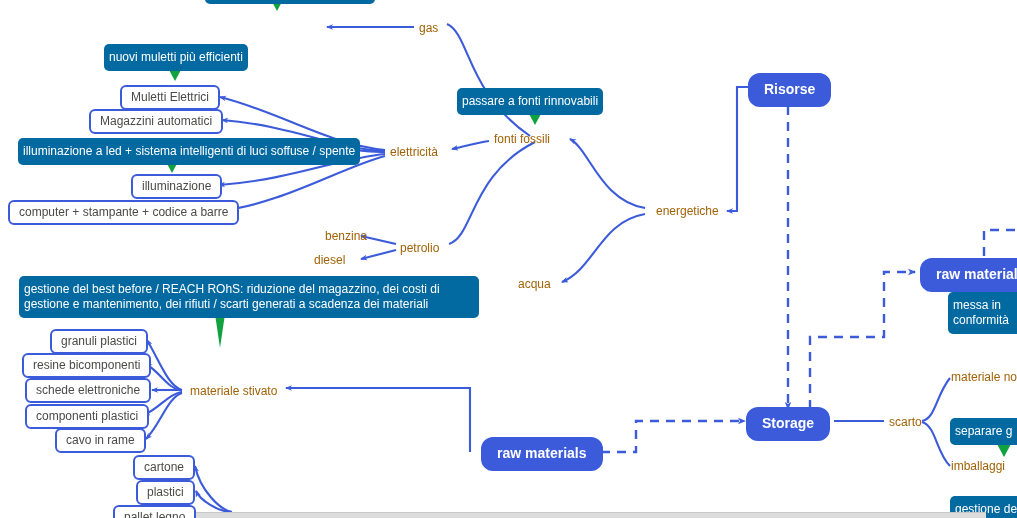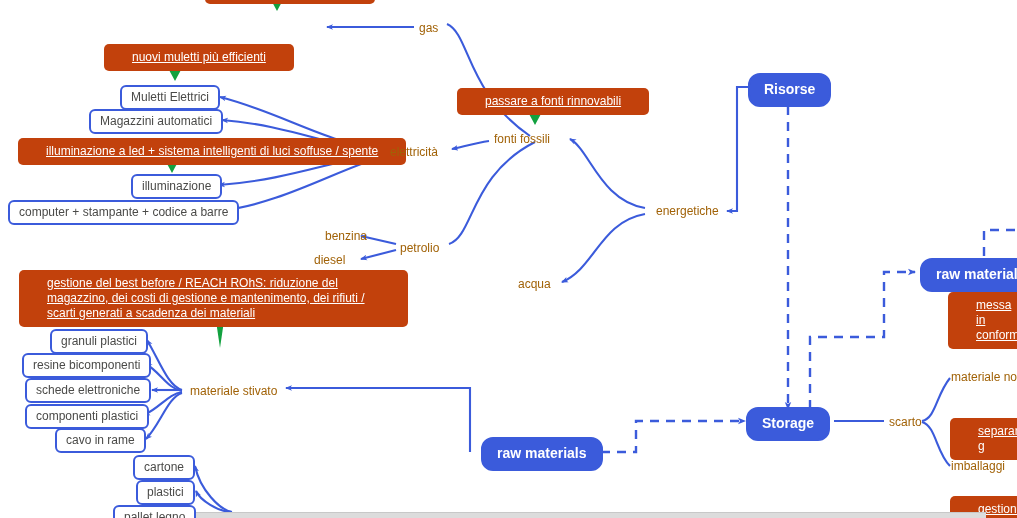--- a/index.html
+++ b/index.html
@@ -55,28 +55,27 @@
     border-radius: 12px;
     color: #ffffff;
     font-weight: bold;
     font-size: 14px;
     padding: 6px 14px;
     text-align: center;
     white-space: nowrap;
   }
   
   .box-green {
-    background: #c2410c;
+    background: #0369a1;
     border-radius: 5px;
     color: #ffffff;
     font-size: 12px;
-    padding: 6px 28px;
+    padding: 6px 5px;
     text-align: left;
     white-space: normal;
-    text-decoration: underline;
   }
   .box-green.center { text-align: center; }
   
   .tail {
     position: absolute;
     width: 0;
     height: 0;
     border-left: 7px solid transparent;
     border-right: 7px solid transparent;
     border-top: 13px solid #12a13f;
@@ -201,21 +200,21 @@
   <div class="node box-green center" style="left:457px; top:88px;">passare a fonti rinnovabili</div>
 
   <div class="node lbl" style="left:494px; top:132px;">fonti fossili</div>
 
   <div class="node lbl" style="left:518px; top:277px;">acqua</div>
 
   <div class="node lbl" style="left:656px; top:204px;">energetiche</div>
 
   <div class="node box-blue" style="left:748px; top:73px;">Risorse</div>
 
-  <div class="node box-green" style="left:19px; top:270px; width:389px;">gestione del best before / REACH ROhS: riduzione del magazzino, dei costi di gestione e mantenimento, dei rifiuti / scarti generati a scadenza dei materiali</div>
+  <div class="node box-green" style="left:19px; top:276px; width:460px;">gestione del best before / REACH ROhS: riduzione del magazzino, dei costi di gestione e mantenimento, dei rifiuti / scarti generati a scadenza dei materiali</div>
 
   <div class="node box-outline" style="left:50px; top:329px;">granuli plastici</div>
 
   <div class="node box-outline" style="left:22px; top:353px;">resine bicomponenti</div>
 
   <div class="node box-outline" style="left:25px; top:378px;">schede elettroniche</div>
 
   <div class="node box-outline" style="left:25px; top:404px;">componenti plastici</div>
 
   <div class="node box-outline" style="left:55px; top:428px;">cavo in rame</div>

